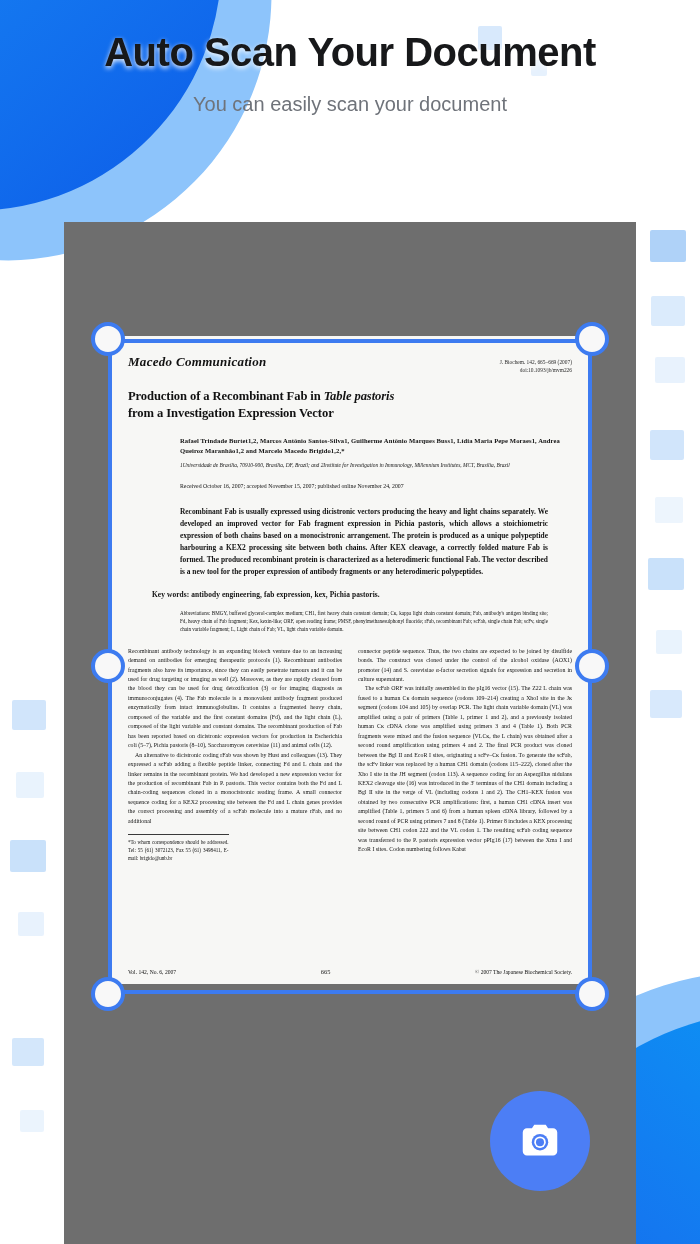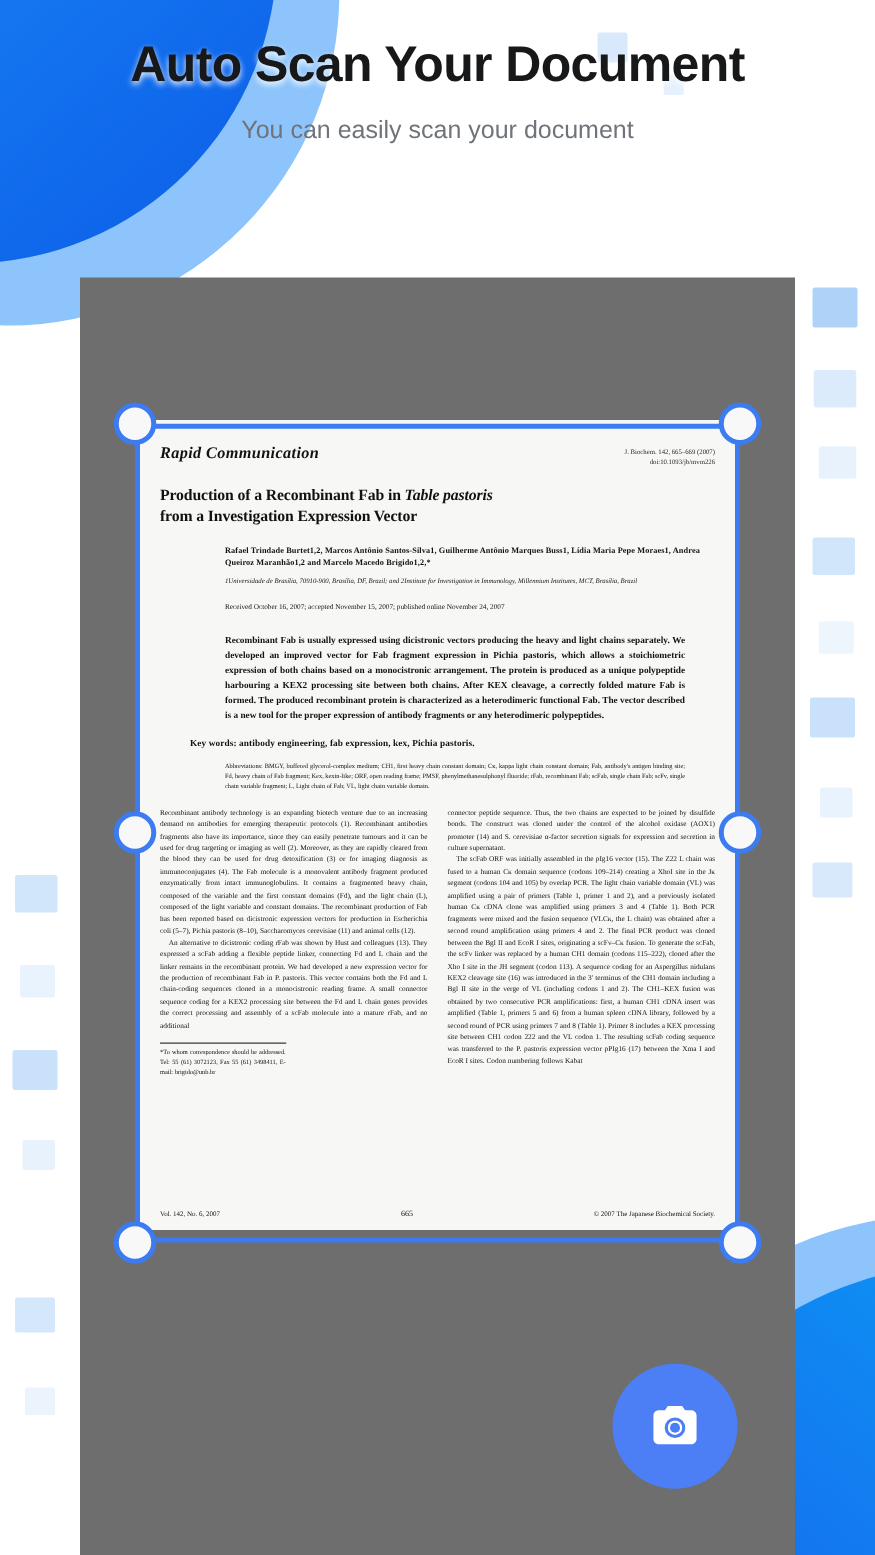--- a/index.html
+++ b/index.html
@@ -303,21 +303,21 @@
 <div class="header">
   <h1 class="title">Auto Scan Your Document</h1>
   <p class="subtitle">You can easily scan your document</p>
 </div>
 
 <div class="viewport">
 
   <div class="doc">
 
     <div class="doc-topline">
-      <div class="rapid-comm">Rapid Communication</div>
+      <div class="rapid-comm">Macedo Communication</div>
       <div class="journal-ref">
         <div>J. Biochem. 142, 665–669 (2007)</div>
         <div>doi:10.1093/jb/mvm226</div>
       </div>
     </div>
 
     <div class="doc-title">
       <span>Production of a Recombinant Fab in </span><i>Table pastoris</i><br>
       <span>from a Investigation Expression Vector</span>
     </div>

